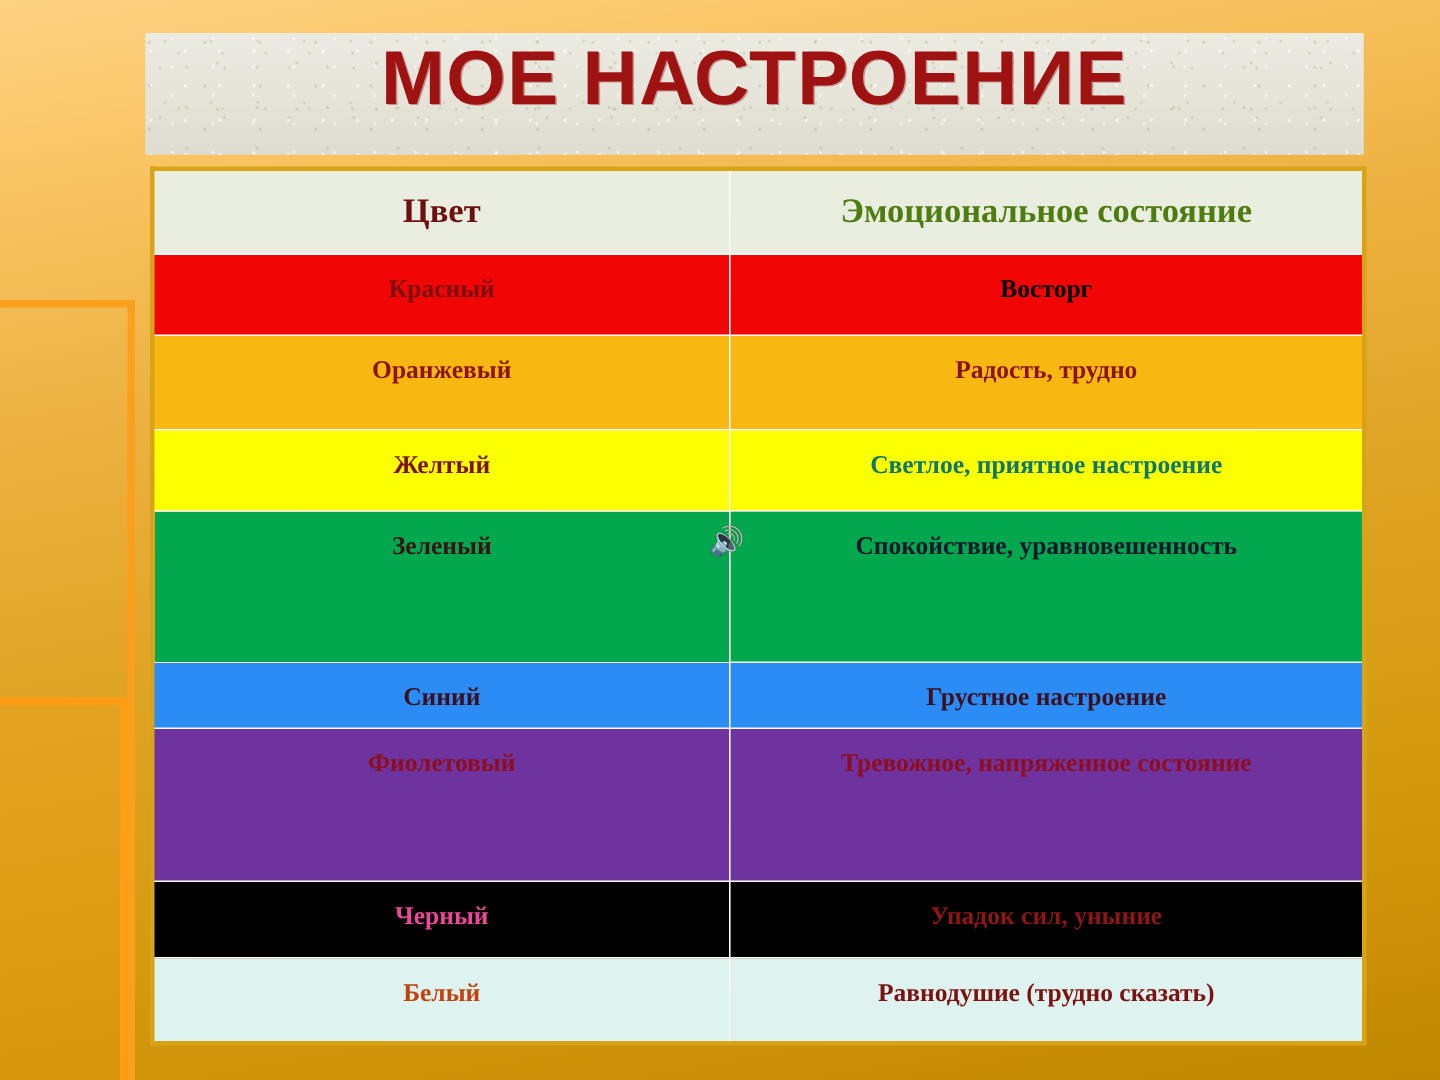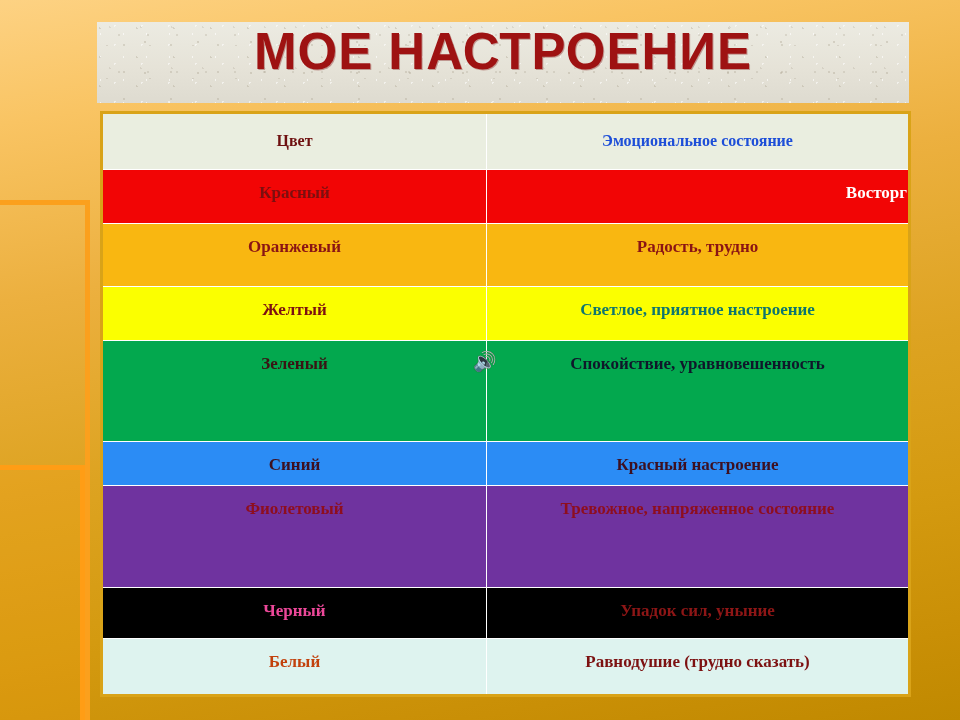--- a/index.html
+++ b/index.html
@@ -106,21 +106,21 @@
     border: 1px solid #ffffff;
     font-family: "Liberation Serif", serif;
     font-weight: bold;
     font-size: 17px;
     line-height: 1.15;
     box-sizing: border-box;
   }
   #mood-table tr.header-row td {
     vertical-align: middle;
     padding-top: 1px;
-    font-size: 16px;
+    font-size: 23px;
   }
 
   
   tr.r-head  td { height: 57px; }
   tr.r-red   td { height: 54px; }
   tr.r-orange td { height: 63px; }
   tr.r-yellow td { height: 54px; }
   tr.r-green td { height: 101px; }
   tr.r-blue  td { height: 44px; }
   tr.r-purple td { height: 102px; }
@@ -154,41 +154,41 @@
   </div>
 
   <table id="mood-table">
     <colgroup>
       <col class="c1">
       <col class="c2">
     </colgroup>
     <tbody id="table-body">
       <tr class="header-row r-head">
         <td style="background-color: rgb(234, 238, 224); color: rgb(110, 16, 16);">Цвет</td>
-        <td style="background-color: rgb(234, 238, 224); color: #1d4ed8;">Эмоциональное состояние</td>
+        <td style="background-color: rgb(234, 238, 224); color: #4d7c0f;">Эмоциональное состояние</td>
       </tr>
     <tr class="r-red">
           <td style="background-color: rgb(242, 5, 5); color: rgb(124, 15, 15);">Красный</td>
-          <td style="background-color: rgb(242, 5, 5); color: #ffffff; text-align: right;">Восторг</td>
+          <td style="background-color: rgb(242, 5, 5); color: #000000;">Восторг</td>
         </tr>
         <tr class="r-orange">
           <td style="background-color: rgb(249, 183, 17); color: rgb(138, 20, 20);">Оранжевый</td>
           <td style="background-color: rgb(249, 183, 17); color: rgb(138, 20, 20);">Радость, трудно</td>
         </tr>
         <tr class="r-yellow">
           <td style="background-color: rgb(251, 255, 0); color: rgb(124, 17, 17);">Желтый</td>
           <td style="background-color: rgb(251, 255, 0); color: #0f766e;">Светлое, приятное настроение</td>
         </tr>
         <tr class="r-green">
           <td class="cell-with-audio" style="background-color: rgb(3, 168, 78); color: rgb(58, 20, 20);">Зеленый<span id="audio-icon">🔊</span></td>
           <td style="background-color: rgb(3, 168, 78); color: #0f172a; margin-left: 30px;">Спокойствие, уравновешенность</td>
         </tr>
         <tr class="r-blue">
           <td style="background-color: rgb(43, 140, 245); color: rgb(61, 16, 32);">Синий</td>
-          <td style="background-color: rgb(43, 140, 245); color: rgb(61, 16, 32);">Красный настроение</td>
+          <td style="background-color: rgb(43, 140, 245); color: rgb(61, 16, 32);">Грустное настроение</td>
         </tr>
         <tr class="r-purple">
           <td style="background-color: rgb(111, 51, 159); color: rgb(142, 14, 30);">Фиолетовый</td>
           <td style="background-color: rgb(111, 51, 159); color: rgb(142, 14, 30);">Тревожное, напряженное состояние</td>
         </tr>
         <tr class="r-black">
           <td style="background-color: rgb(0, 0, 0); color: #ec4899;">Черный</td>
           <td style="background-color: rgb(0, 0, 0); color: rgb(142, 22, 22);">Упадок сил, уныние</td>
         </tr>
         <tr class="r-white">

